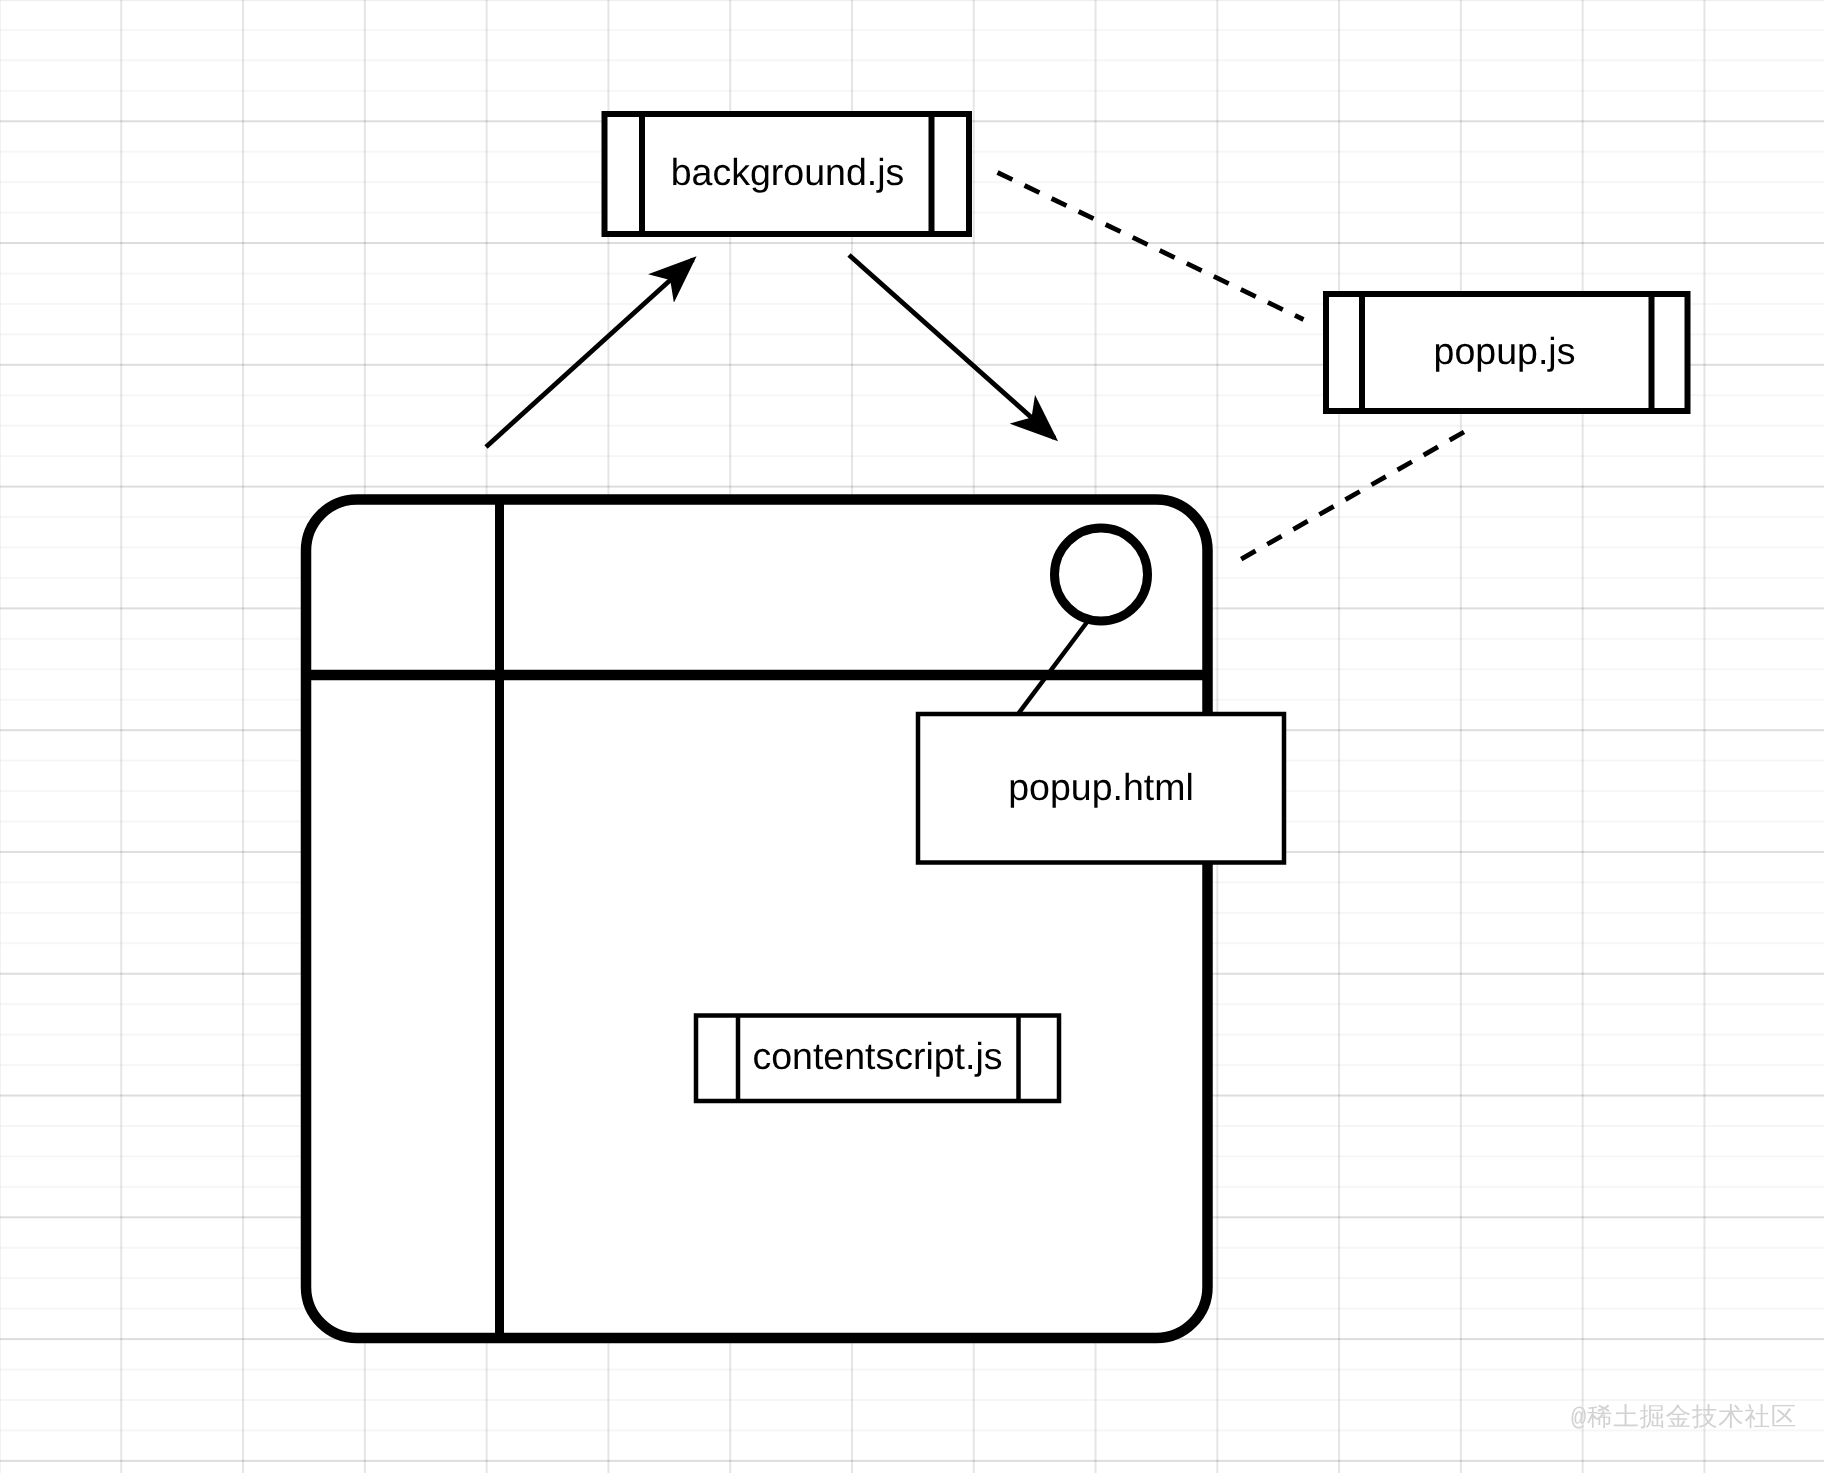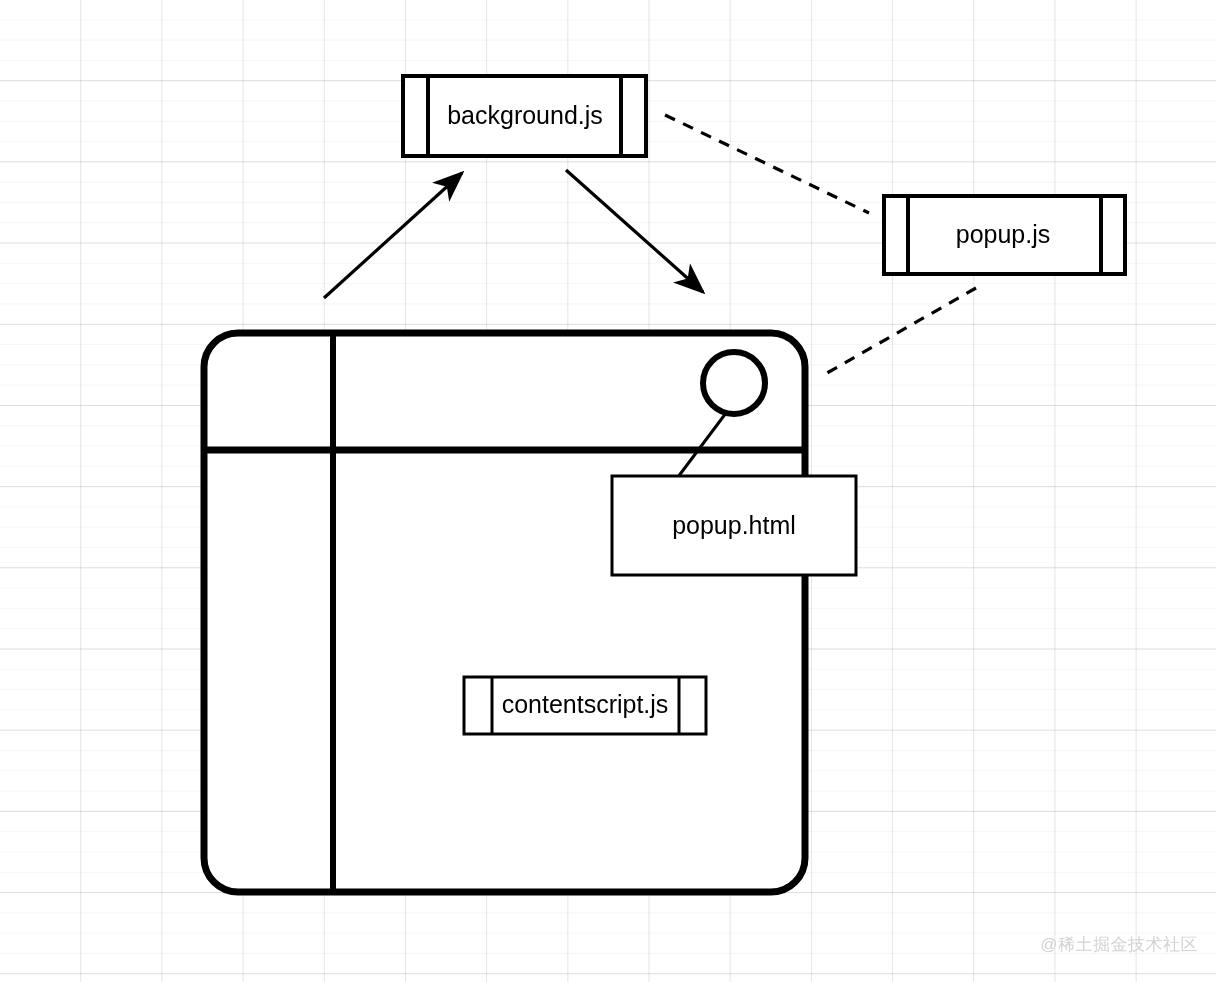--- a/index.html
+++ b/index.html
@@ -35,21 +35,21 @@
     font-family: "Liberation Sans", sans-serif;
     font-size: 25px;
     fill: #000000;
     text-anchor: middle;
     dominant-baseline: middle;
   }
   .watermark {
     position: absolute;
     right: 18px;
     bottom: 26px;
-    font-family: Liberation Sans, sans-serif;
+    font-family: Liberation Mono, monospace;
     font-size: 17px;
     color: #d2d2d2;
     letter-spacing: 0.5px;
     white-space: nowrap;
     user-select: none;
   }
 </style>
 </head>
 <body>
 

